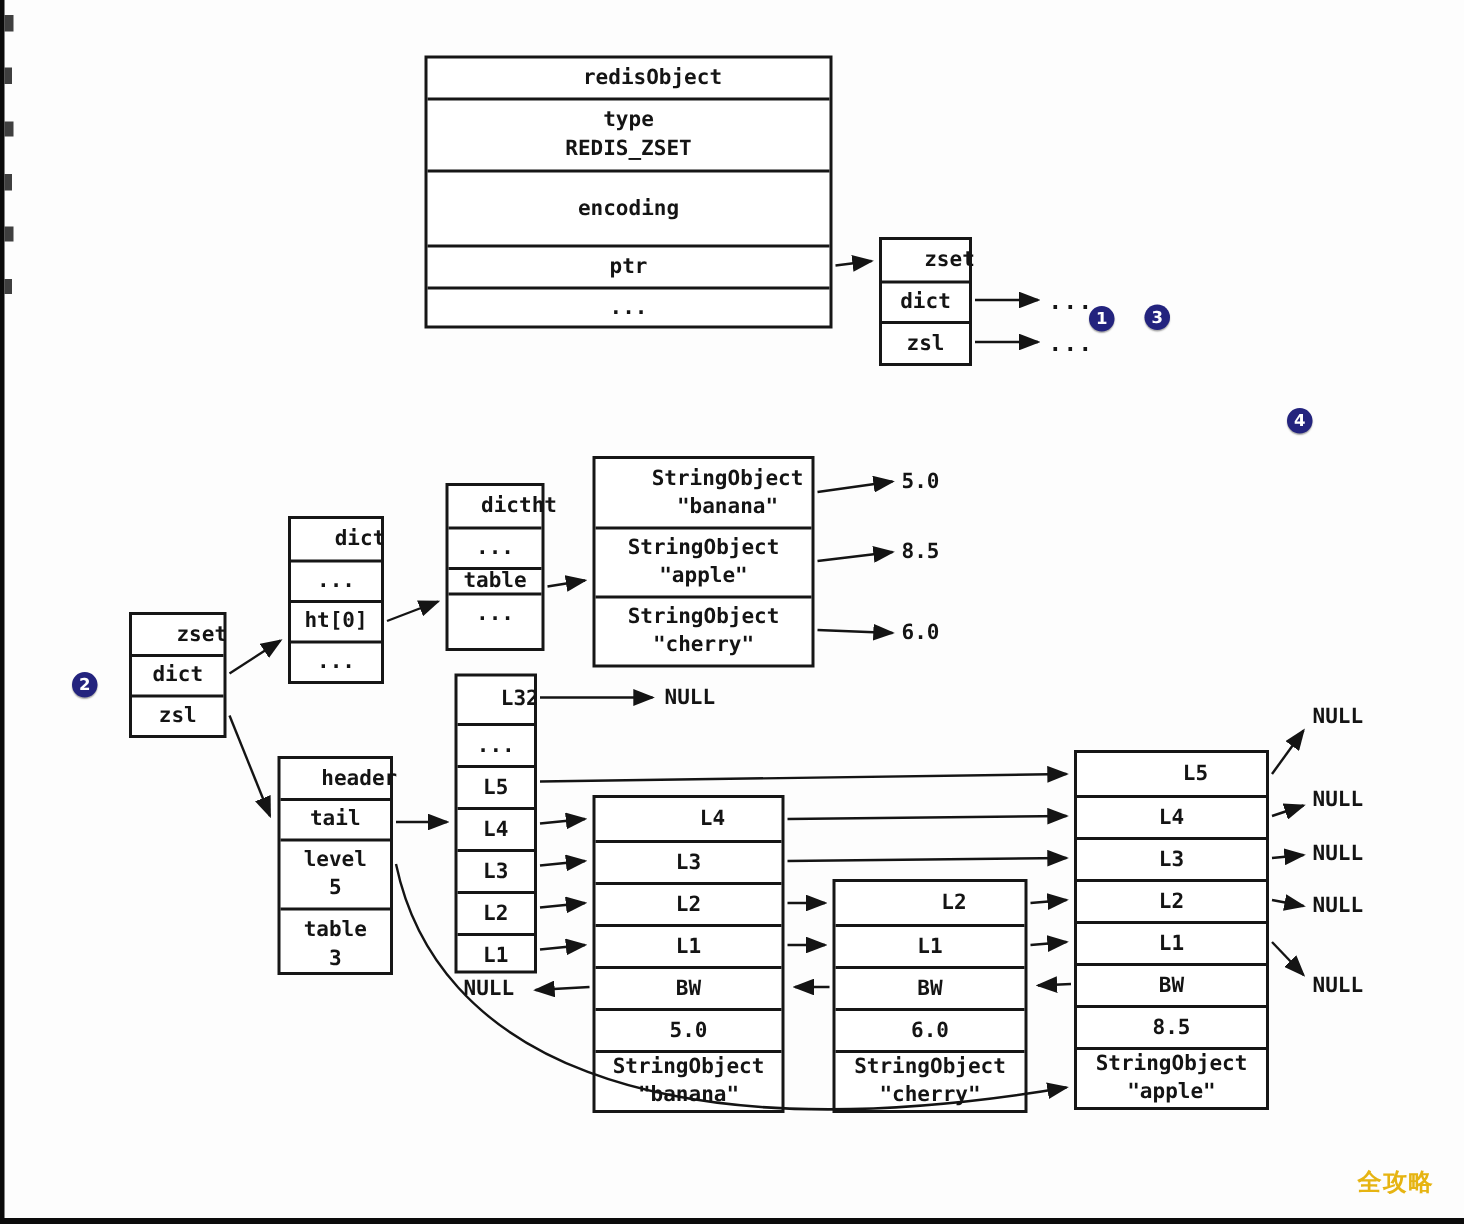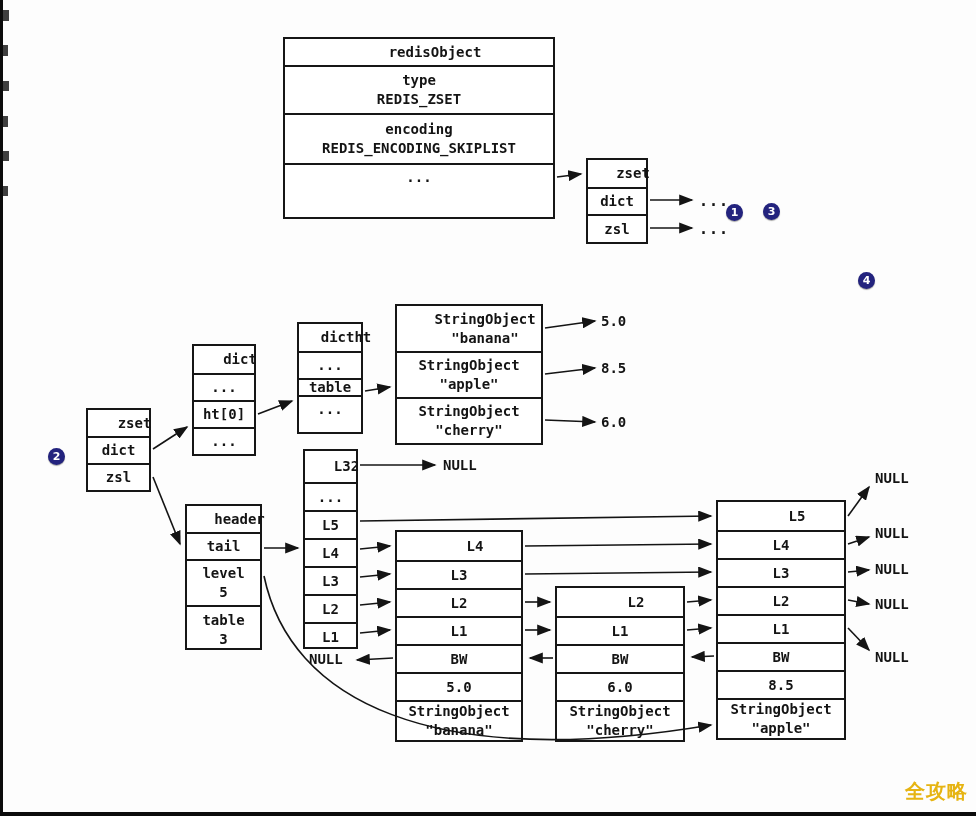--- a/index.html
+++ b/index.html
@@ -25,21 +25,21 @@
     box-shadow:0 1px 1px rgba(0,0,0,.35);
   }
   svg.arrows { position:absolute; left:0; top:0; pointer-events:none; }
   .caption {
     position:absolute; left:308px; top:774px; display:flex; align-items:center;
     font-family:"DejaVu Sans", sans-serif; font-weight:bold; font-size:17px; color:#000;
   }
   .caption .hl { border:2px solid #c4302b; padding:2px 6px; margin-left:2px; }
   .watermark {
     position:absolute; left:905px; top:778px; font-family:"DejaVu Sans", sans-serif;
-    font-weight:bold; font-size:20px; color:#e6b412; letter-spacing:1px;
+    font-weight:bold; font-size:16px; color:#e6b412; letter-spacing:1px;
   }
   .edge { position:absolute; background:#0b0b0b; }
   .artifact { position:absolute; background:#1d1d1d; opacity:.85; }
 </style>
 </head>
 <body>
 
 <div class="stage">
 
   <div class="edge" style="left:0;top:0;width:3px;height:816px"></div>
@@ -52,22 +52,22 @@
   <div class="artifact" style="left:3px;top:186px;width:5px;height:10px"></div>
 
   <div class="box" style="left:283px;top:37px;width:272px;height:182px">
     <div class="cell first" style="height:26px">redisObject</div>
     <div class="cell" style="height:48px">
       <span>type</span>
       <span>REDIS_ZSET</span>
     </div>
     <div class="cell" style="height:50px">
       <span>encoding</span>
-      <span>REDIS_ENCODING_SKIPLIST</span>
-    </div>
+    </div>
+    <div class="cell" style="height:28px">ptr</div>
     <div class="cell" style="height:26px">...</div>
   </div>
 
   <div class="box" style="left:586px;top:158px;width:62px;height:86px">
     <div class="cell first" style="height:27px">zset</div>
     <div class="cell" style="height:27px">dict</div>
     <div class="cell" style="height:28px">zsl</div>
   </div>
   <div class="lbl dots" style="left:699px;top:192px">...</div>
   <div class="lbl dots" style="left:699px;top:220px">...</div>

